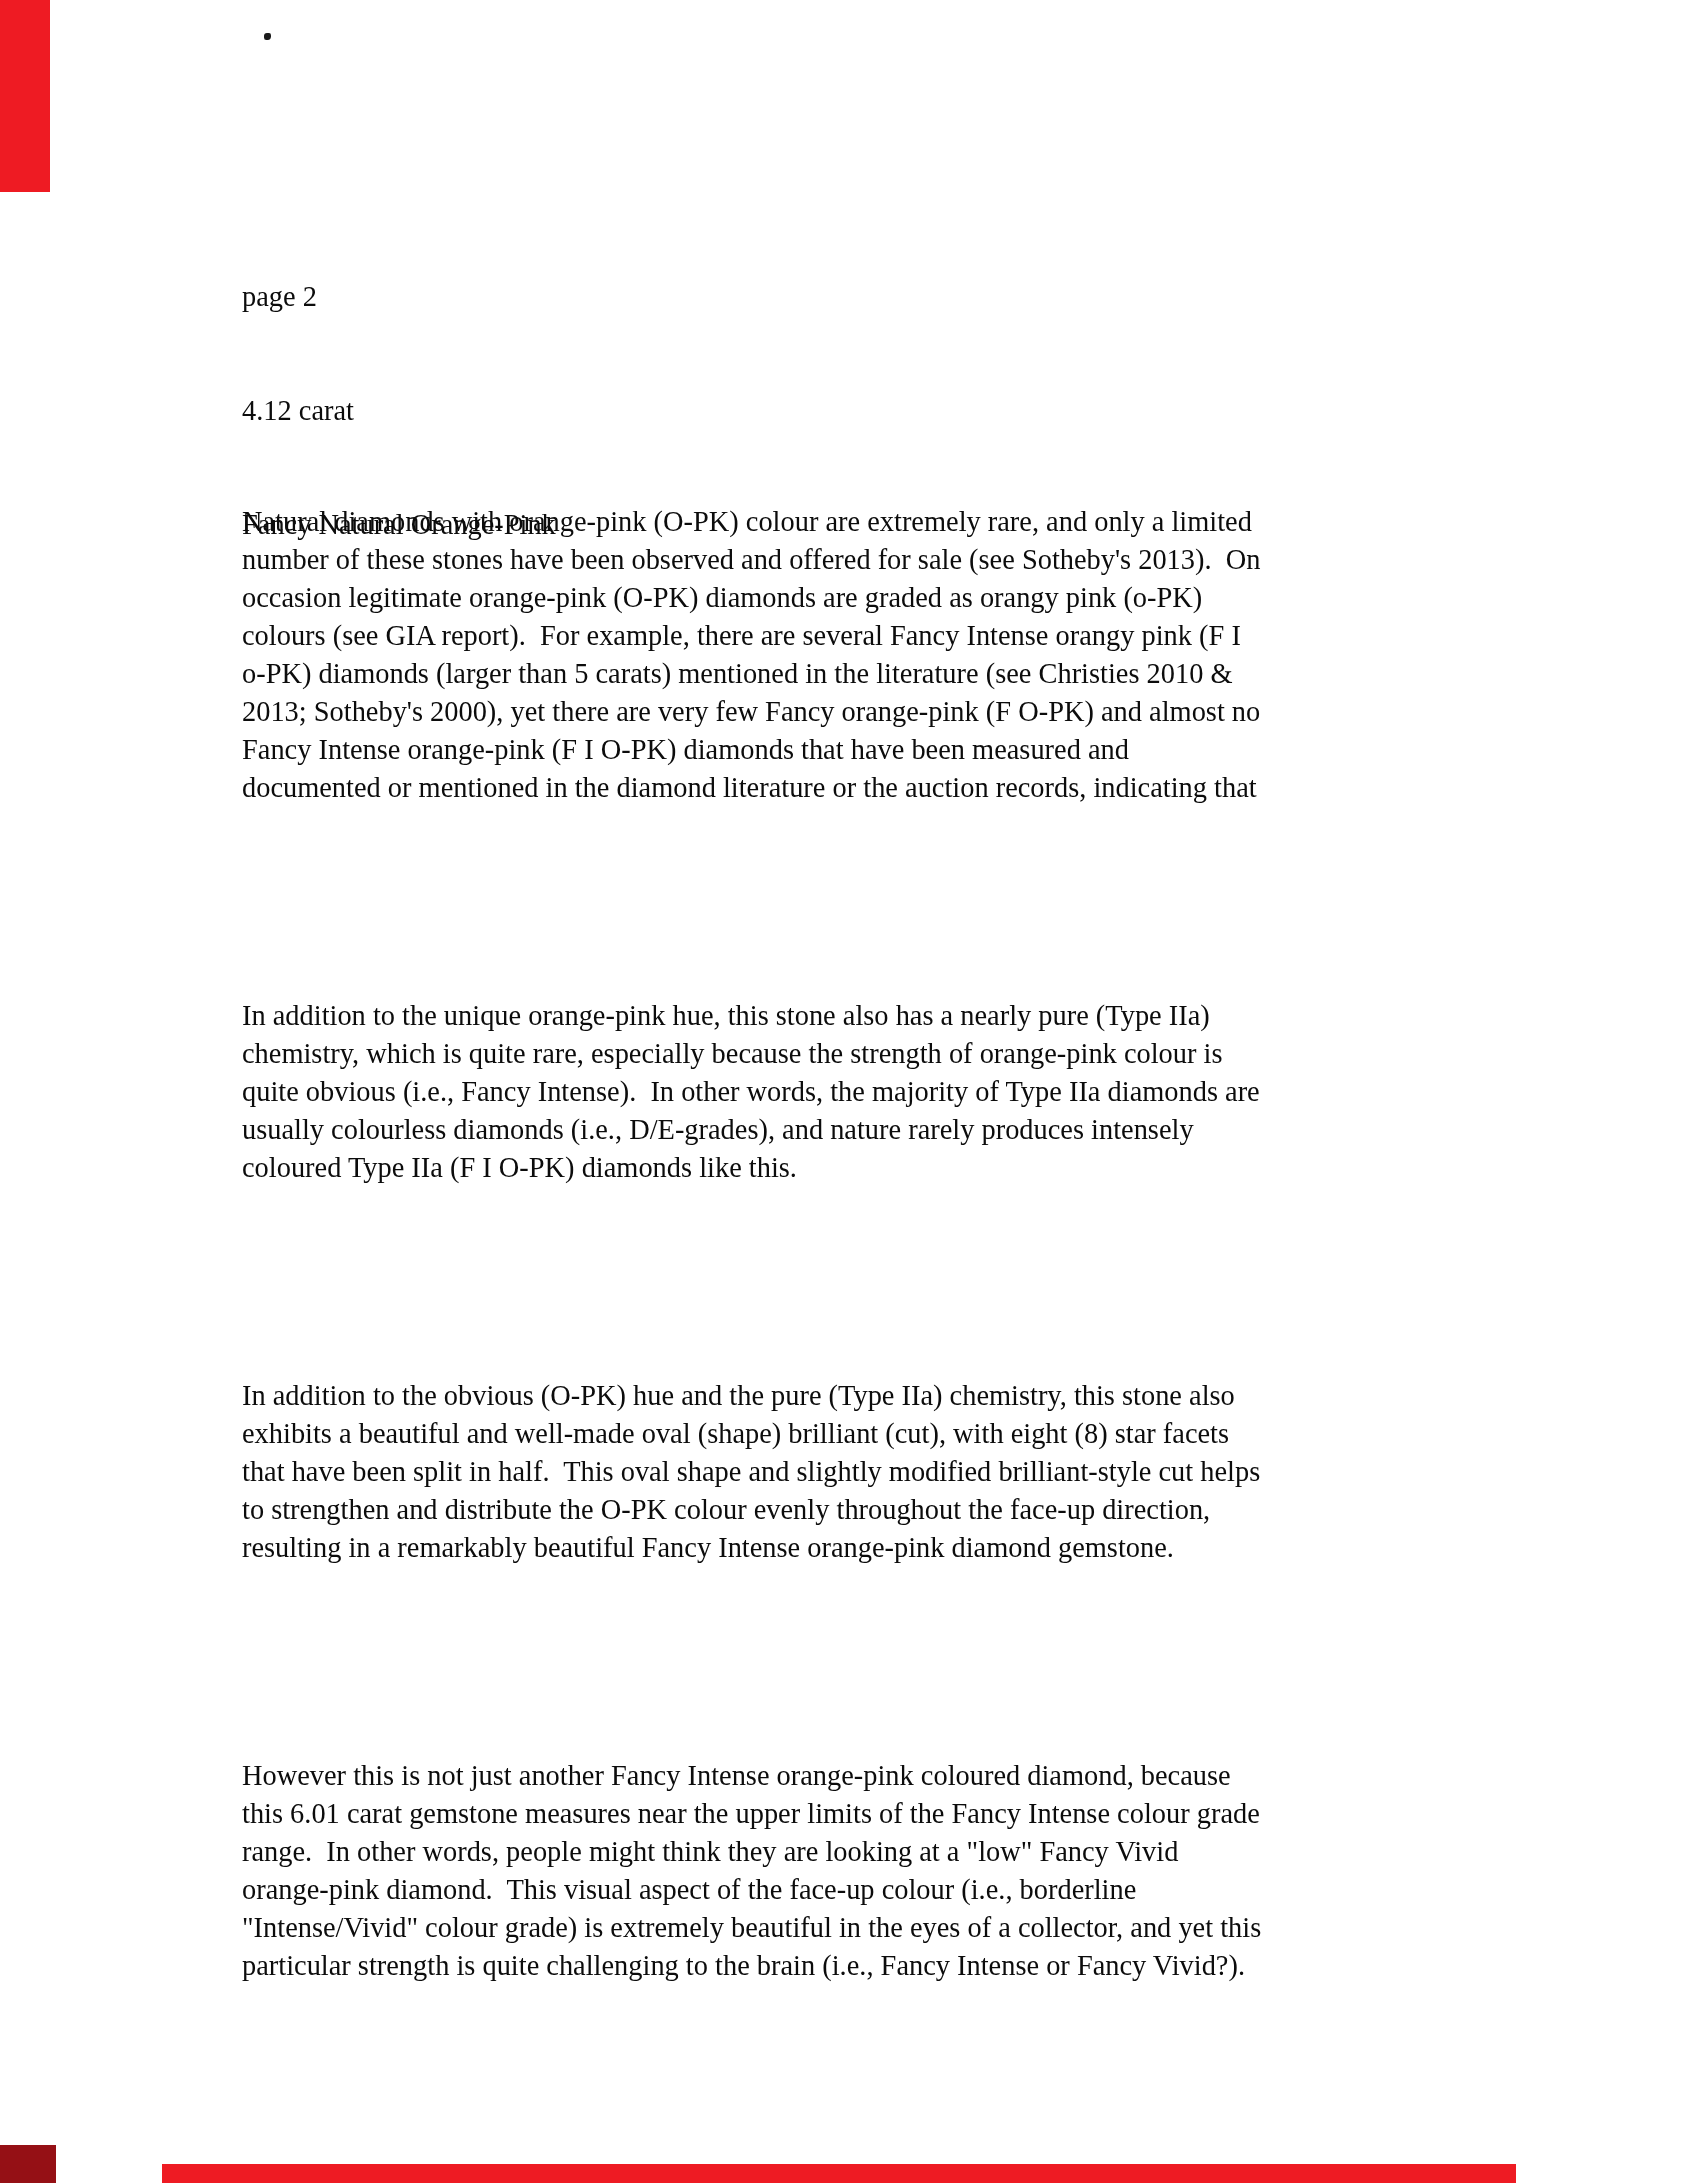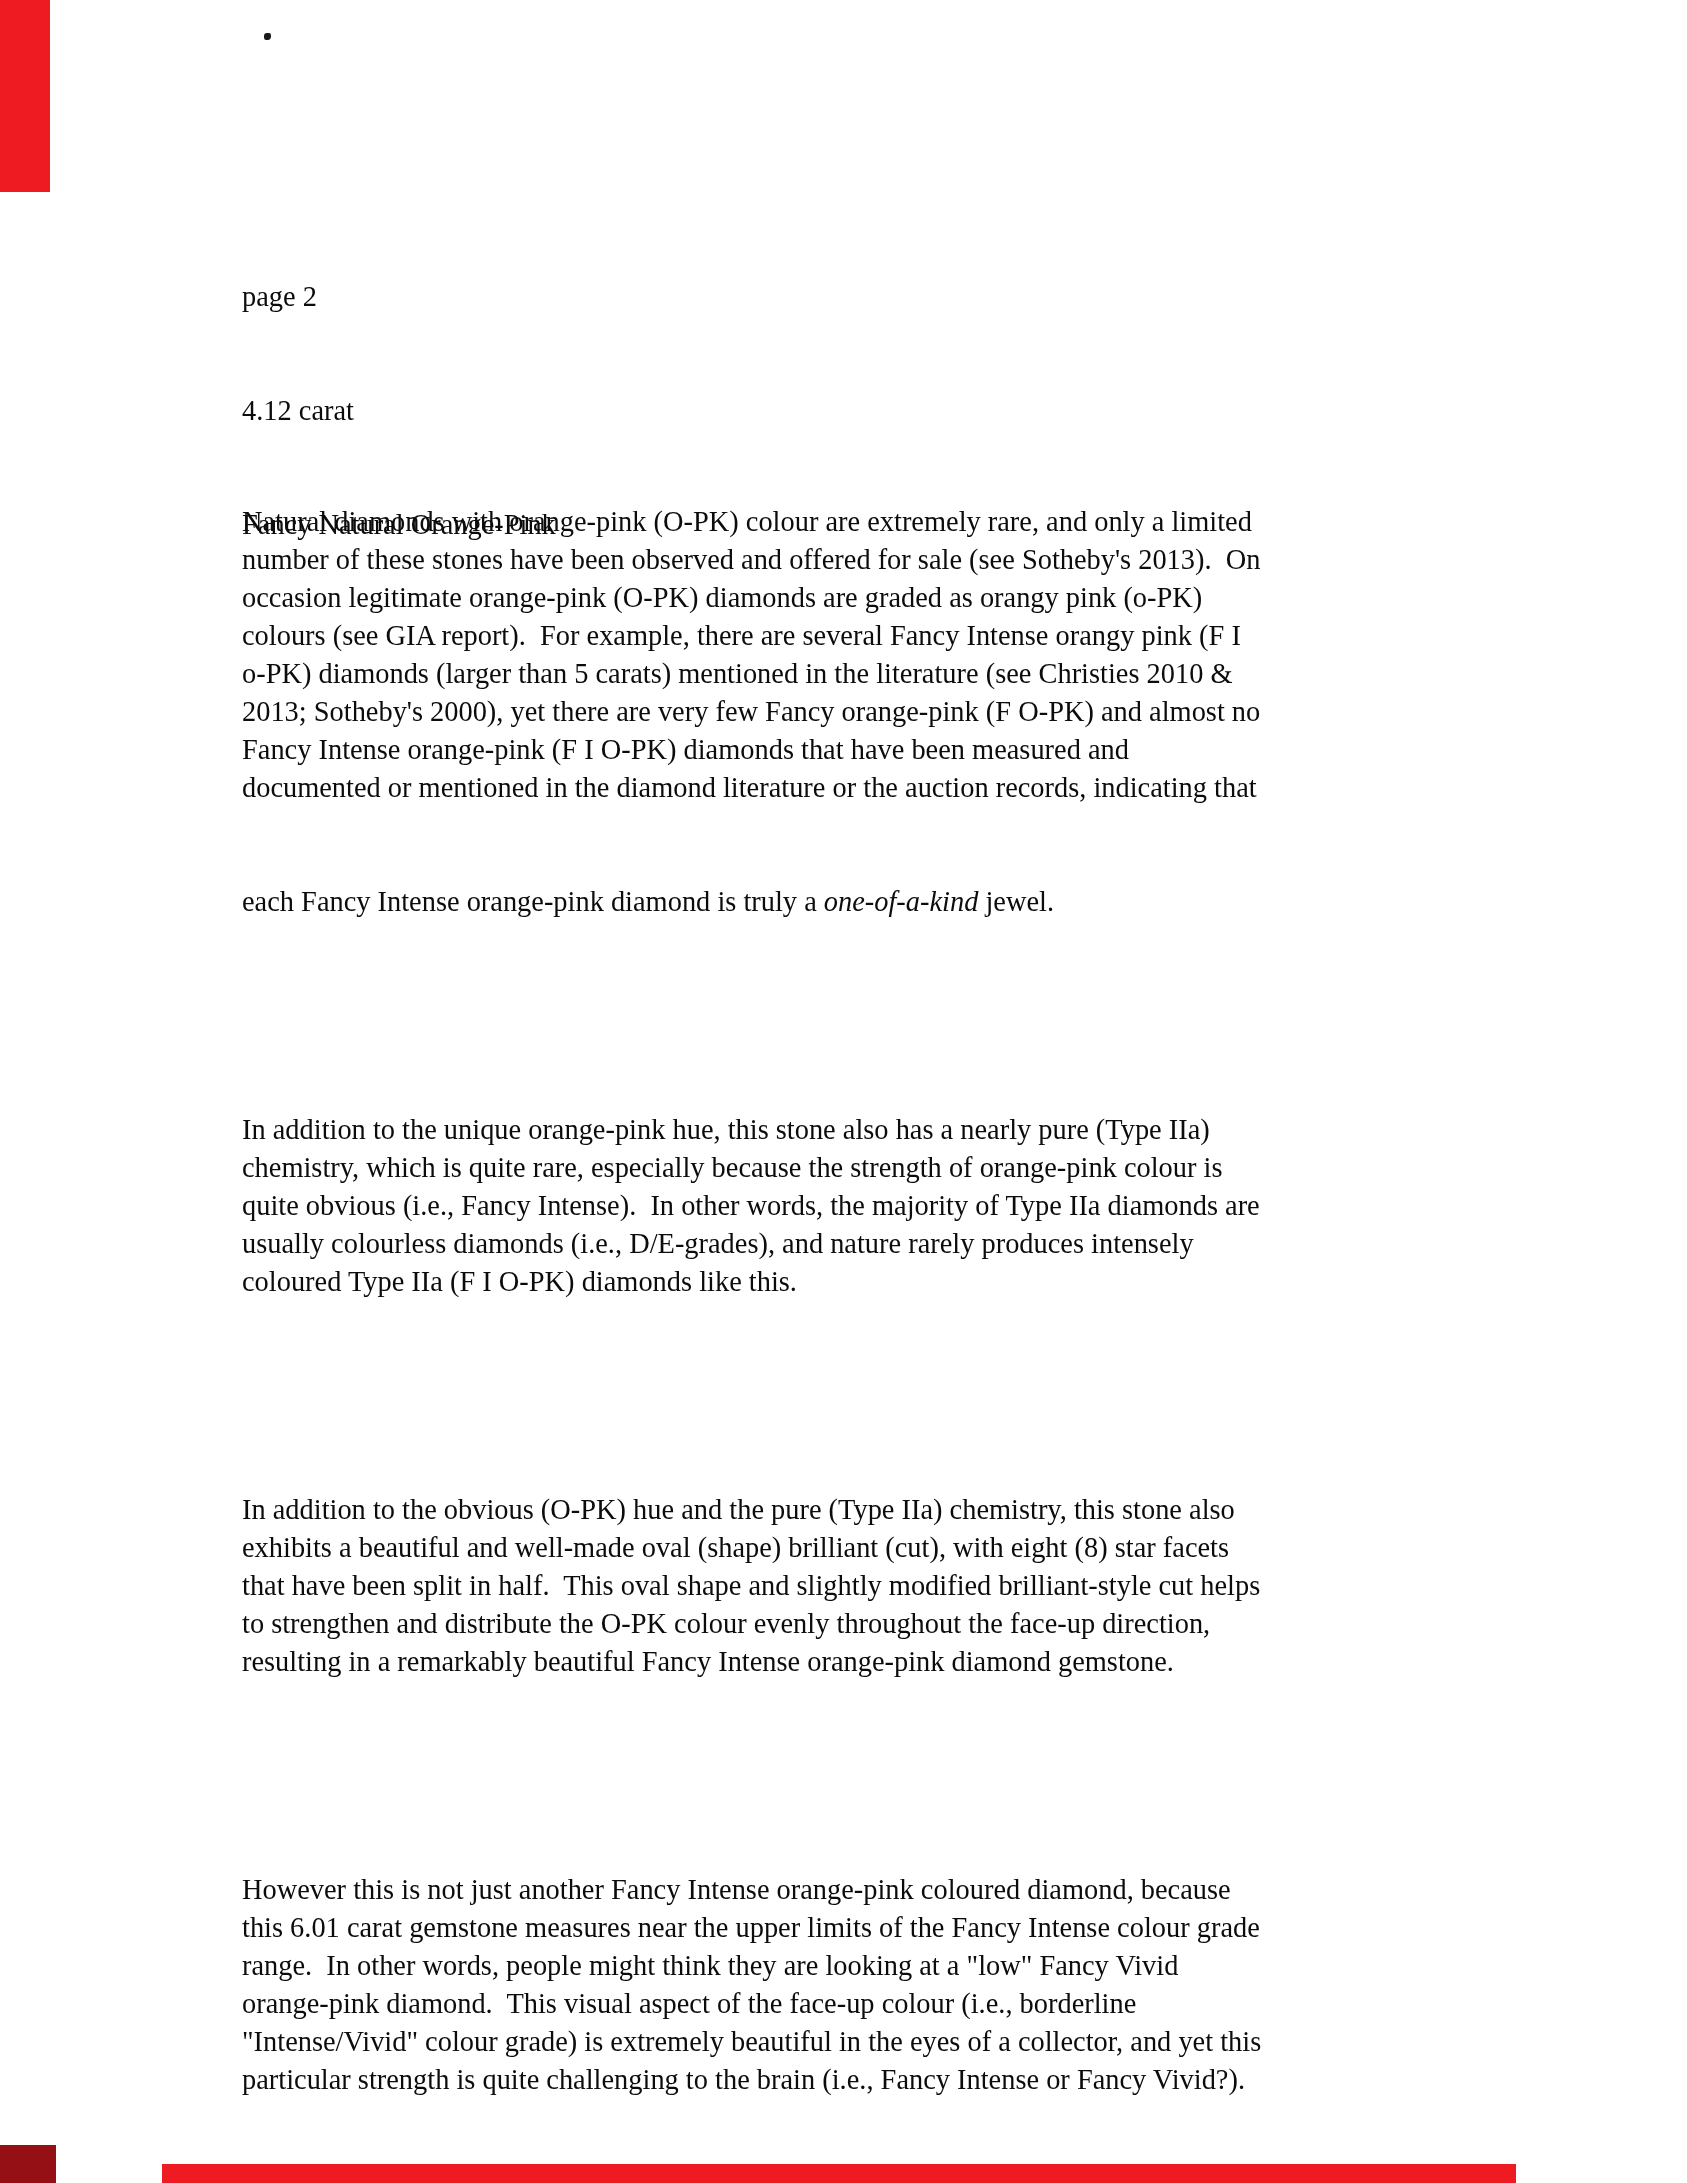--- a/index.html
+++ b/index.html
@@ -81,21 +81,20 @@
 
     <div class="para">
       <div class="para-lines">Natural diamonds with orange-pink (O-PK) colour are extremely rare, and only a limited
 number of these stones have been observed and offered for sale (see Sotheby's 2013).  On
 occasion legitimate orange-pink (O-PK) diamonds are graded as orangy pink (o-PK)
 colours (see GIA report).  For example, there are several Fancy Intense orangy pink (F I
 o-PK) diamonds (larger than 5 carats) mentioned in the literature (see Christies 2010 &amp;
 2013; Sotheby's 2000), yet there are very few Fancy orange-pink (F O-PK) and almost no
 Fancy Intense orange-pink (F I O-PK) diamonds that have been measured and
 documented or mentioned in the diamond literature or the auction records, indicating that</div>
-      <div class="last-line"><span>each Fancy Intense orange-pink diamond is truly a </span><span class="italic">one-of-a-kind</span><span> jewel.</span></div>
     </div>
 
     <div class="para">
       <div class="para-lines">In addition to the unique orange-pink hue, this stone also has a nearly pure (Type IIa)
 chemistry, which is quite rare, especially because the strength of orange-pink colour is
 quite obvious (i.e., Fancy Intense).  In other words, the majority of Type IIa diamonds are
 usually colourless diamonds (i.e., D/E-grades), and nature rarely produces intensely
 coloured Type IIa (F I O-PK) diamonds like this.</div>
     </div>
 

